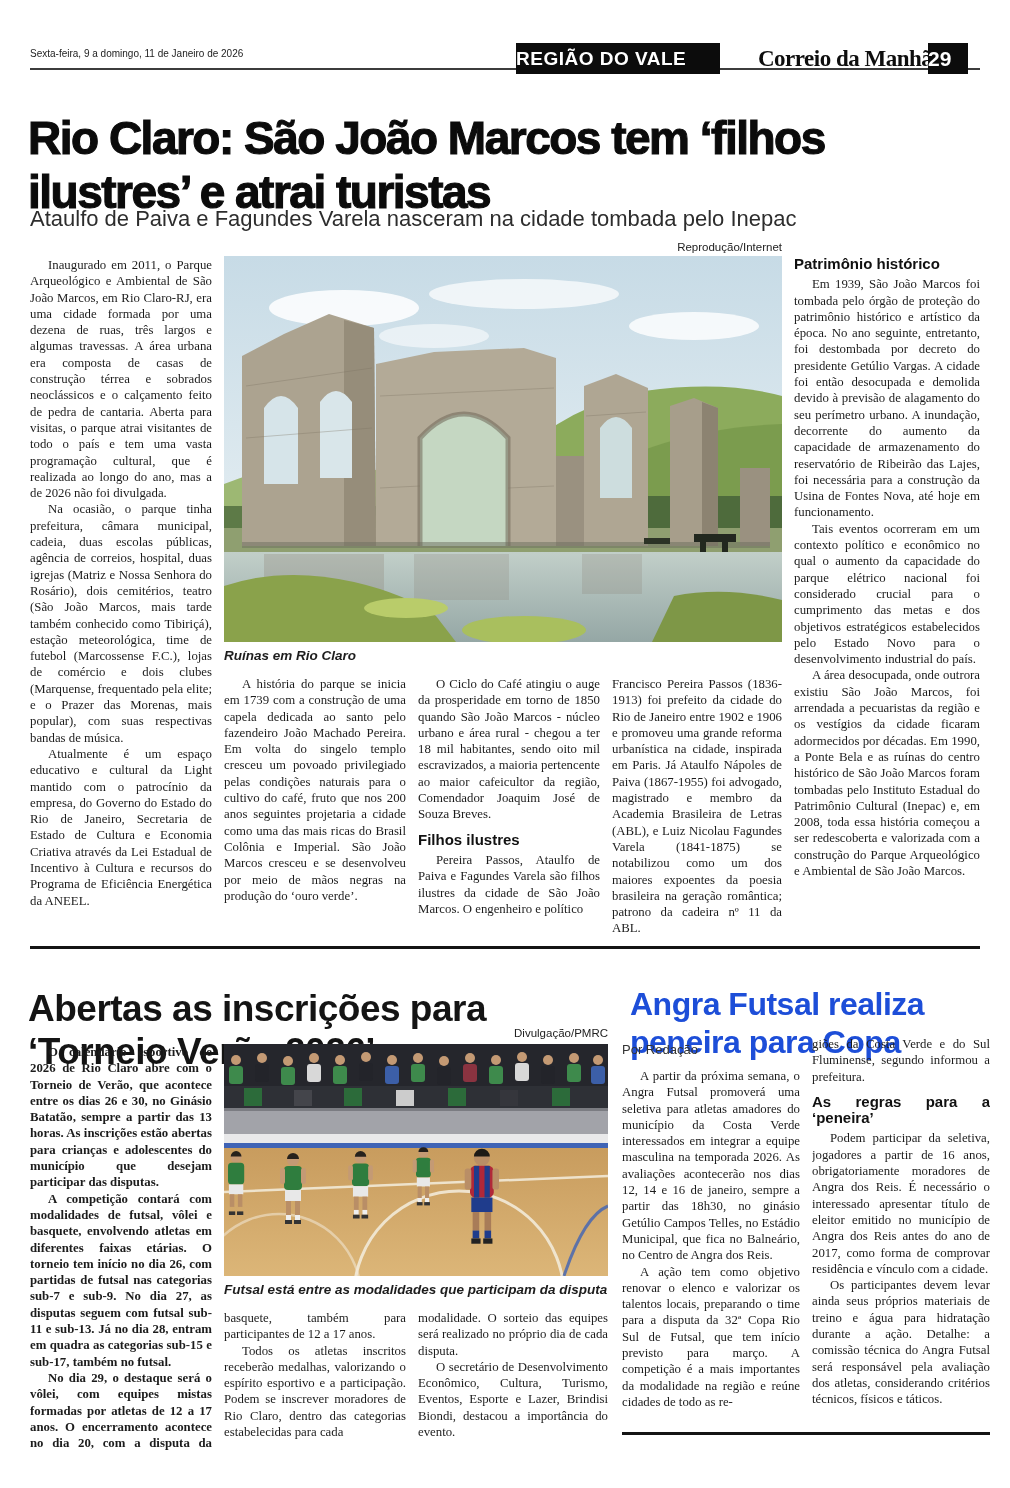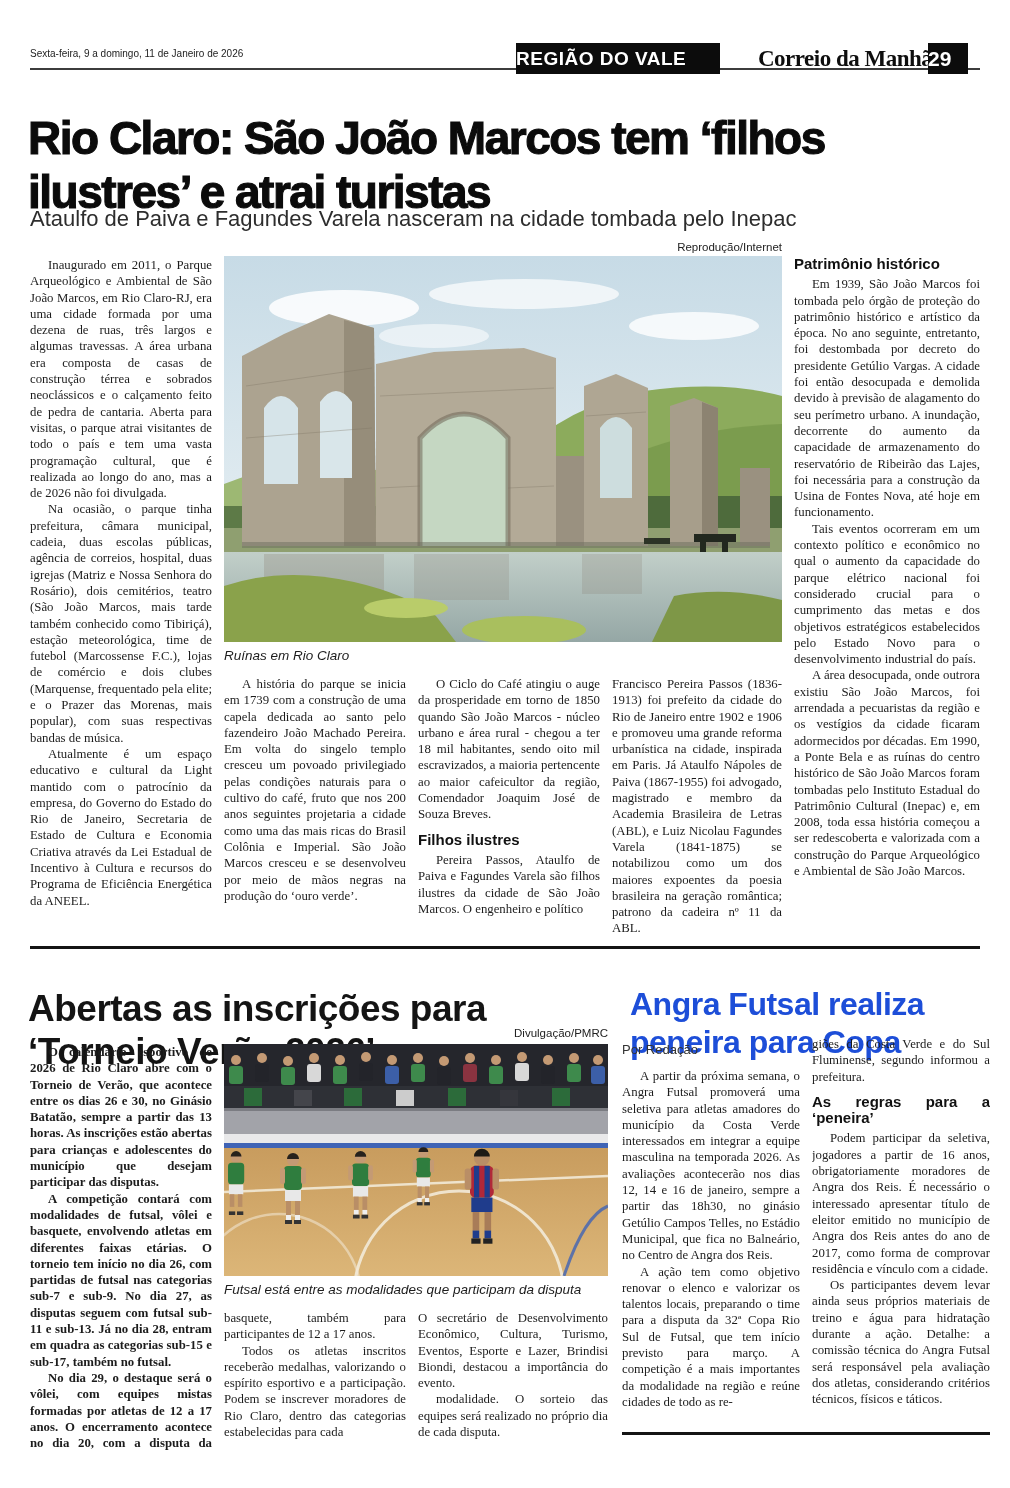--- a/index.html
+++ b/index.html
@@ -23,21 +23,21 @@
   .deck{position:absolute;left:30px;top:206px;width:930px;font-size:22px;color:#2d2d2d;}
   .headline2{position:absolute;left:28px;top:956px;width:590px;font-size:37px;line-height:43px;
     font-weight:600;letter-spacing:-.5px;color:#141414;}
   .headline3{position:absolute;left:622px;top:958px;width:372px;font-size:32px;line-height:38px;
     font-weight:600;letter-spacing:-.5px;color:#1d4ed8;margin-left:8px;}
   .byline{position:absolute;left:622px;top:1042px;font-size:13px;color:#333;}
   
   .credit{position:absolute;font-size:11.5px;color:#222;text-align:right;}
   .credit1{left:560px;top:241px;width:222px;}
   .credit2{left:388px;top:1027px;width:220px;}
-  .caption{position:absolute;font-style:italic;font-weight:400;font-size:13.5px;color:#1d1d1d;}
+  .caption{position:absolute;font-style:italic;font-weight:700;font-size:13.5px;color:#1d1d1d;}
   .caption1{left:224px;top:648px;width:558px;}
   .caption2{left:224px;top:1282px;width:384px;}
   
   .body-col{position:absolute;font-family:"Liberation Serif",serif;font-size:12.8px;line-height:16.3px;
     text-align:justify;color:#1c1c1c;overflow:hidden;}
   .para{margin:0;text-indent:18px;}
   .cont .para:first-child{text-indent:0;}
   .col-subhead{font-family:"Liberation Sans",sans-serif;font-size:15px;font-weight:700;
     color:#111;margin:9px 0 4px 0;text-indent:0;}
   .a1c1{left:30px;top:257px;width:182px;height:688px;}
@@ -305,22 +305,22 @@
   <div class="body-col a2c1">
       <p class="para">O calendário esportivo de 2026 de Rio Claro abre com o Torneio de Verão, que acontece entre os dias 26 e 30, no Ginásio Batatão, sempre a partir das 13 horas. As inscrições estão abertas para crianças e adolescentes do município que desejam participar das disputas.</p>
       <p class="para">A competição contará com modalidades de futsal, vôlei e basquete, envolvendo atletas em diferentes faixas etárias. O torneio tem início no dia 26, com partidas de futsal nas categorias sub-7 e sub-9. No dia 27, as disputas seguem com futsal sub-11 e sub-13. Já no dia 28, entram em quadra as categorias sub-15 e sub-17, também no futsal.</p>
       <p class="para">No dia 29, o destaque será o vôlei, com equipes mistas formadas por atletas de 12 a 17 anos. O encerramento acontece no dia 20, com a disputa da modalidade</p>
     </div>
   <div class="body-col a2c2 cont">
       <p class="para">basquete, também para participantes de 12 a 17 anos.</p>
       <p class="para">Todos os atletas inscritos receberão medalhas, valorizando o espírito esportivo e a participação. Podem se inscrever moradores de Rio Claro, dentro das categorias estabelecidas para cada</p>
     </div>
   <div class="body-col a2c3 cont">
+      <p class="para">modalidade. O sorteio das equipes será realizado no próprio dia de cada disputa.</p>
       <p class="para">O secretário de Desenvolvimento Econômico, Cultura, Turismo, Eventos, Esporte e Lazer, Brindisi Biondi, destacou a importância do evento.</p>
-      <p class="para">modalidade. O sorteio das equipes será realizado no próprio dia de cada disputa.</p>
     </div>
 
   <h2 class="headline3">Angra Futsal realiza peneira para Copa</h2>
   <div class="byline">Por Redação</div>
   <div class="body-col a3c1">
       <p class="para">A partir da próxima semana, o Angra Futsal promoverá uma seletiva para atletas amadores do município da Costa Verde interessados em integrar a equipe masculina na temporada 2026. As avaliações acontecerão nos dias 12, 14 e 16 de janeiro, sempre a partir das 18h30, no ginásio Getúlio Campos Telles, no Estádio Municipal, que fica no Balneário, no Centro de Angra dos Reis.</p>
       <p class="para">A ação tem como objetivo renovar o elenco e valorizar os talentos locais, preparando o time para a disputa da 32ª Copa Rio Sul de Futsal, que tem início previsto para março. A competição é a mais importantes da modalidade na região e reúne cidades de todo as re-</p>
     </div>
   <div class="body-col a3c2">
     <div class="cont">

